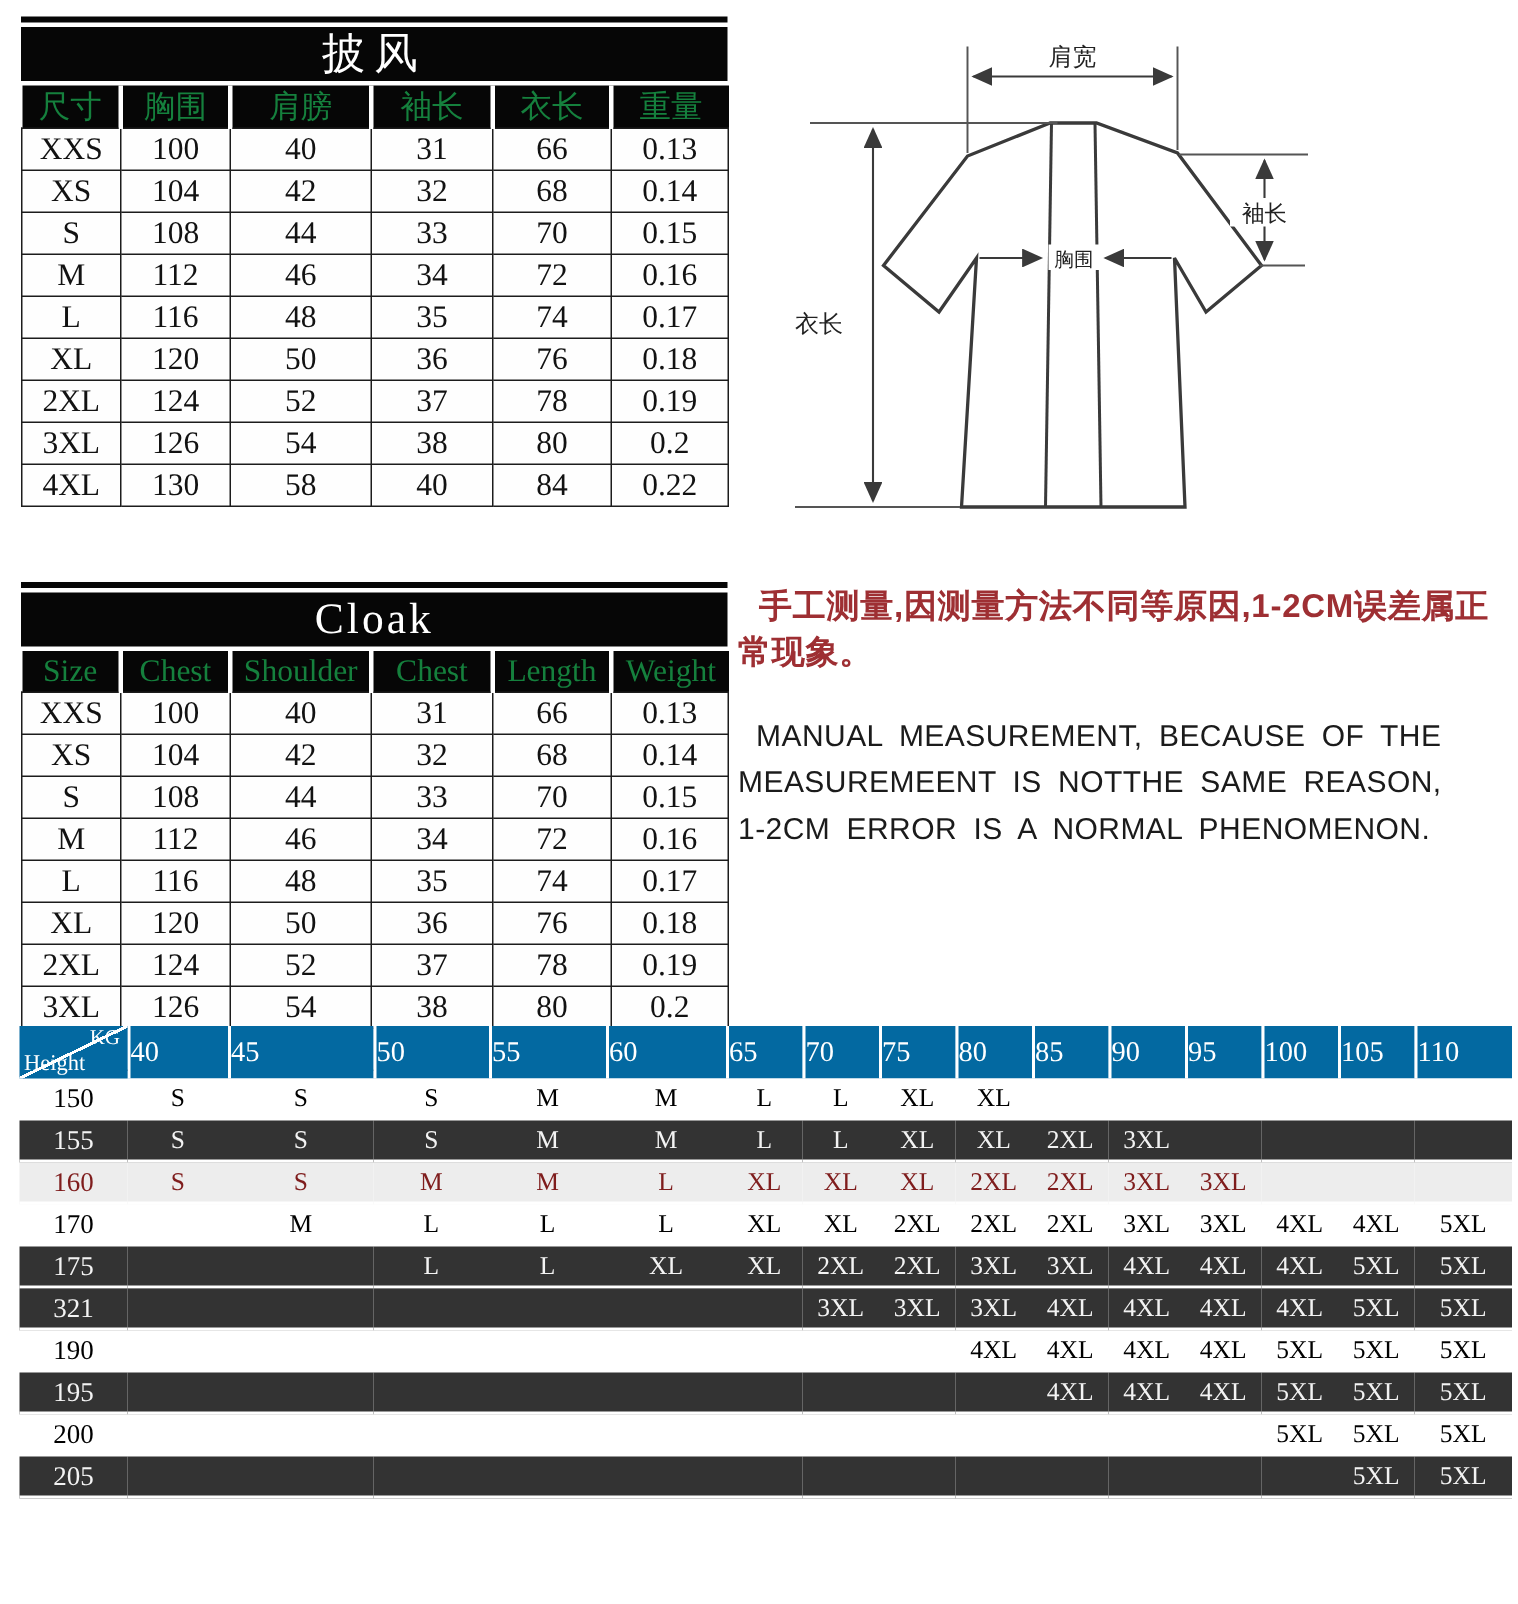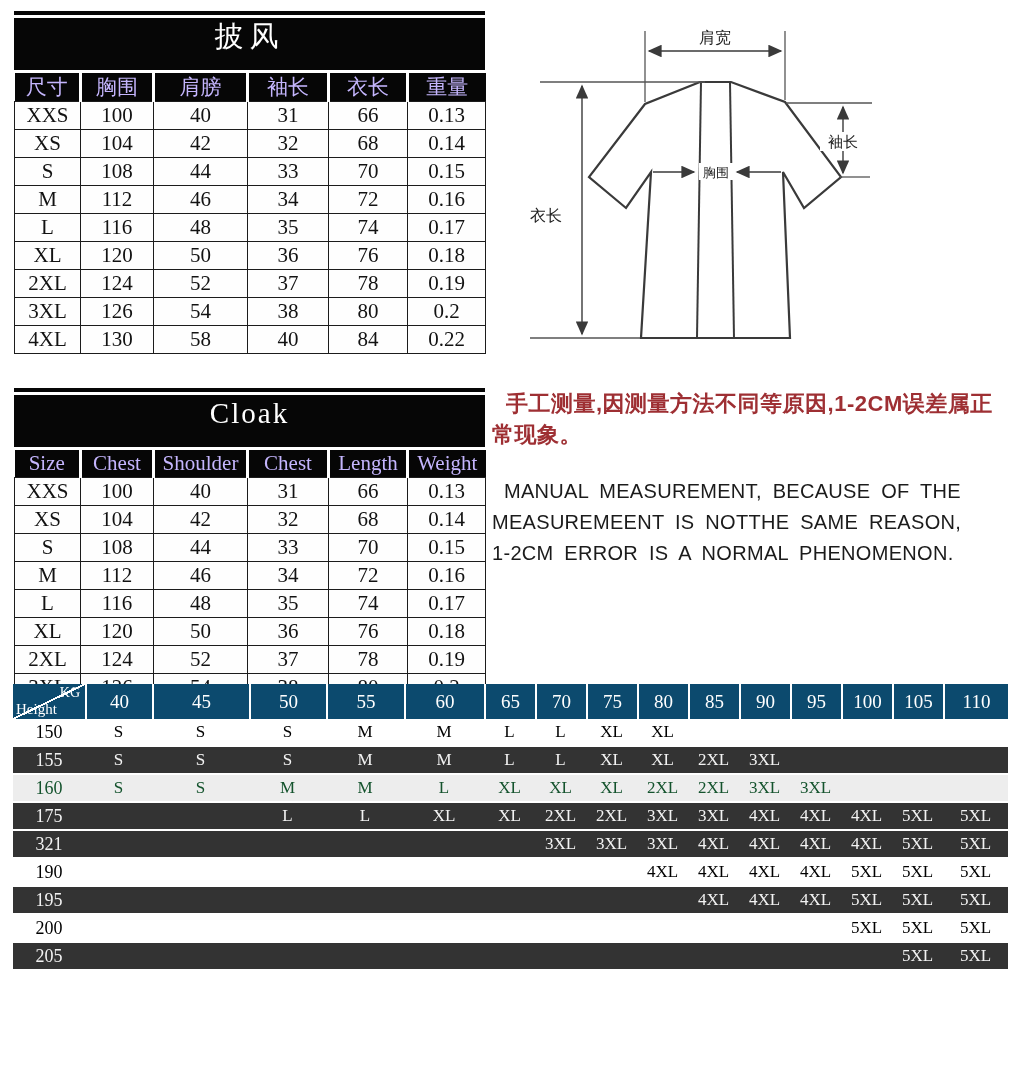--- a/index.html
+++ b/index.html
@@ -9,29 +9,29 @@
     overflow:hidden;
   }
 
   
   .size-block { position:absolute; left:14px; width:471px; }
   #cn-block { top:11px; }
   #en-block { top:345px;margin-top:43px; }
   .topbar { height:4px; background:#060606; margin-bottom:3px; }
   .title-band {
     background:#060606; color:#fff; text-align:center;
-    height:52px; line-height:37px; font-size:29px; letter-spacing:6px;
+    height:36px; line-height:37px; font-size:29px; letter-spacing:6px;
     margin-bottom:3px;
   }
   table.sizes { border-collapse:collapse; width:100%; table-layout:fixed; }
   table.sizes col.c1{width:66px} table.sizes col.c2{width:73px}
   table.sizes col.c3{width:94px} table.sizes col.c4{width:81px}
   table.sizes col.c5{width:79px} table.sizes col.c6{width:78px}
   table.sizes thead th {
-    background:#060606; color:#c4b5fd; font-weight:normal;
+    background:#060606; color:#15803d; font-weight:normal;
     font-size:21px; height:27px; border-left:3px solid #fff; padding:0;
   }
   table.sizes thead th:first-child { border-left:none; }
   table.sizes tbody td {
     border:1px solid #1c1c1c; text-align:center; vertical-align:middle;
     font-size:21px; height:27px; padding:0; background:#fefefe; color:#121212;
   }
 
   
   #diagram { position:absolute; left:500px; top:5px; }
@@ -53,40 +53,40 @@
   
   #matrix { position:absolute; left:13px; top:684px; }
   table.matrix { border-collapse:separate; border-spacing:0; table-layout:fixed; }
   table.matrix col.h  {width:72px}
   table.matrix col.w1 {width:67px} table.matrix col.w2 {width:97px}
   table.matrix col.w3 {width:77px} table.matrix col.w4 {width:78px}
   table.matrix col.w5 {width:80px}
   table.matrix col.n  {width:51px}
   table.matrix col.nl {width:65px}
   table.matrix thead th, table.matrix thead td {
-    background:#0c4a6e; color:#fff; font-weight:normal; font-size:19px;
-    height:35px; text-align:center; vertical-align:middle; padding:0;
+    background:#0369a1; color:#fff; font-weight:normal; font-size:19px;
+    height:35px; text-align:left; vertical-align:middle; padding:0;
     border-left:2px solid #fff;
   }
   table.matrix thead td.corner { border-left:none; position:relative; }
   td.corner .diag {
     position:absolute; inset:0;
     background:linear-gradient(to bottom right,
       transparent calc(50% - 1px), #fff calc(50% - 1px),
       #fff calc(50% + 1px), transparent calc(50% + 1px));
   }
   td.corner .kg { position:absolute; top:1px; right:5px; font-size:14px; }
   td.corner .ht { position:absolute; bottom:1px; left:3px; font-size:15px; }
   table.matrix tbody td {
     height:26px; border-bottom:2px solid #fff; text-align:center;
     vertical-align:middle; font-size:17px; padding:0;
   }
   table.matrix tbody td.rowhead { font-size:18px;margin-top:40px; }
   tr.light td { background:#ffffff; color:#000; }
-  tr.gray  td { background:#ededed; color:#14532d;font-family:Liberation Serif, serif; }
+  tr.gray  td { background:#ededed; color:#7f1d1d;font-family:Liberation Serif, serif; }
   tr.dark  td { background:#333333; color:#f3f3f3; }
 </style>
 </head>
 <body>
 
 <div class="size-block" id="cn-block">
   <div class="topbar"></div>
   <div class="title-band">披风</div>
   <table class="sizes">
     <colgroup>
@@ -418,20 +418,38 @@
           <td>XL</td>
           <td>XL</td>
           <td>2XL</td>
           <td>2XL</td>
           <td>3XL</td>
           <td>3XL</td>
           <td></td>
           <td></td>
           <td></td>
         </tr>
+        <tr class="light">
+          <td class="rowhead">170</td>
+          <td></td>
+          <td>M</td>
+          <td>L</td>
+          <td>L</td>
+          <td>L</td>
+          <td>XL</td>
+          <td>XL</td>
+          <td>2XL</td>
+          <td>2XL</td>
+          <td>2XL</td>
+          <td>3XL</td>
+          <td>3XL</td>
+          <td>4XL</td>
+          <td>4XL</td>
+          <td>5XL</td>
+        </tr>
         <tr class="dark">
           <td class="rowhead">175</td>
           <td></td>
           <td></td>
           <td>L</td>
           <td>L</td>
           <td>XL</td>
           <td>XL</td>
           <td>2XL</td>
           <td>2XL</td>

